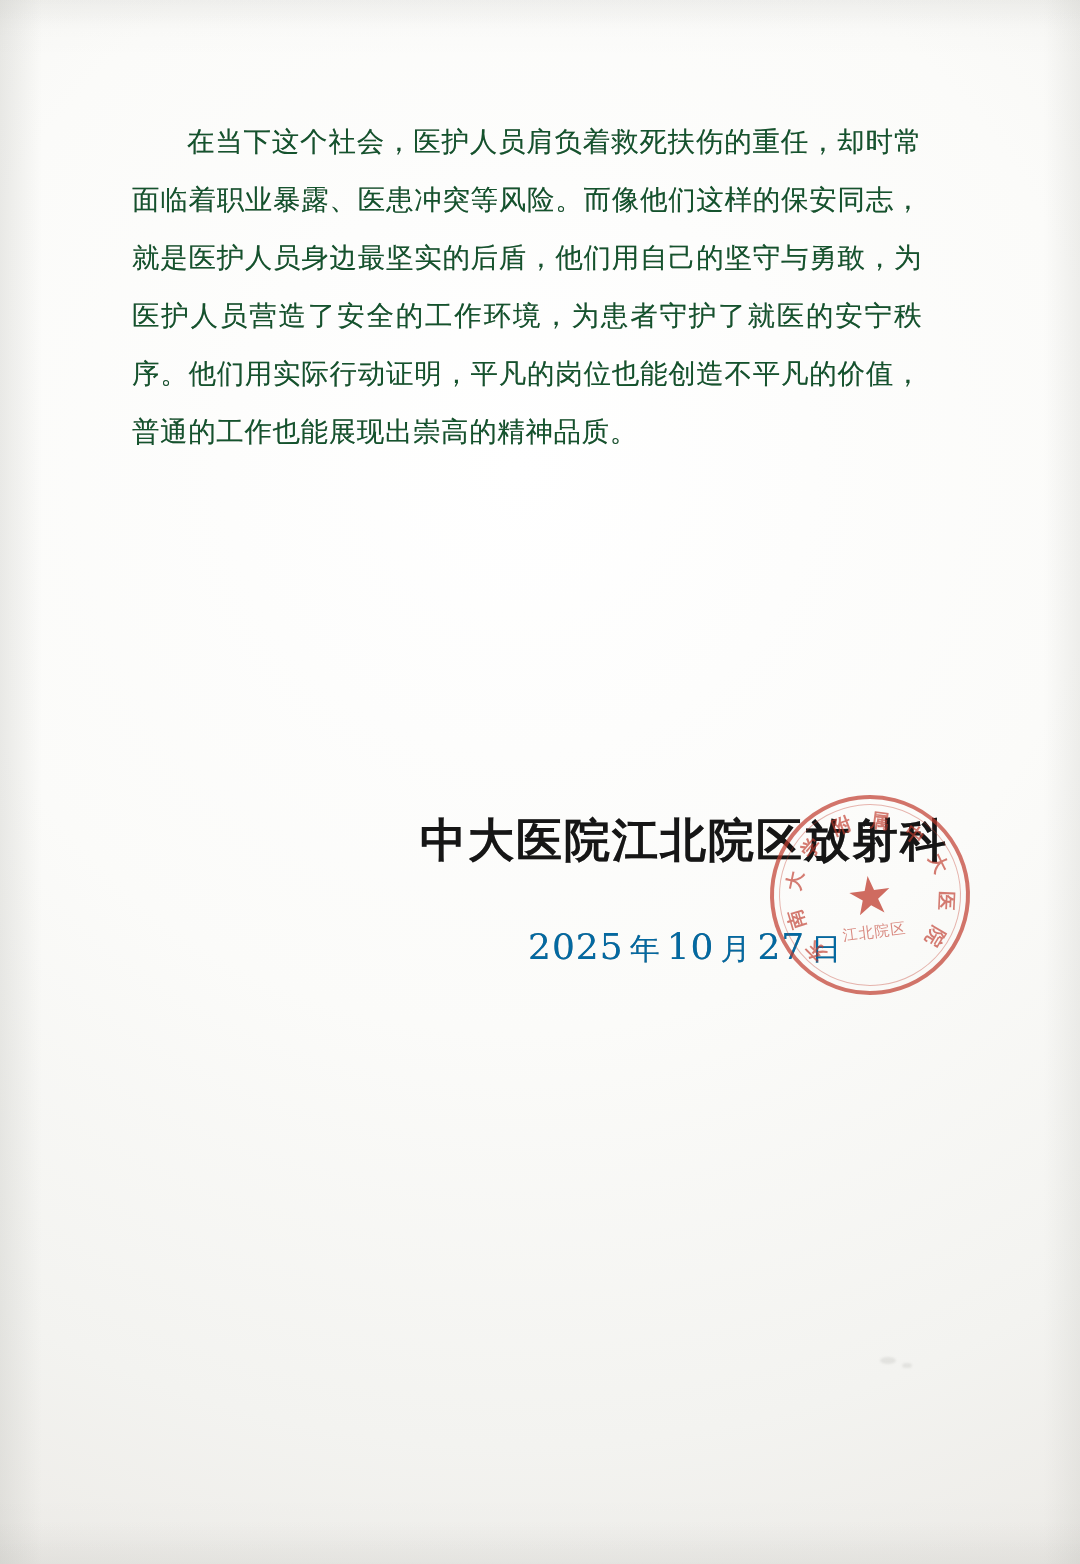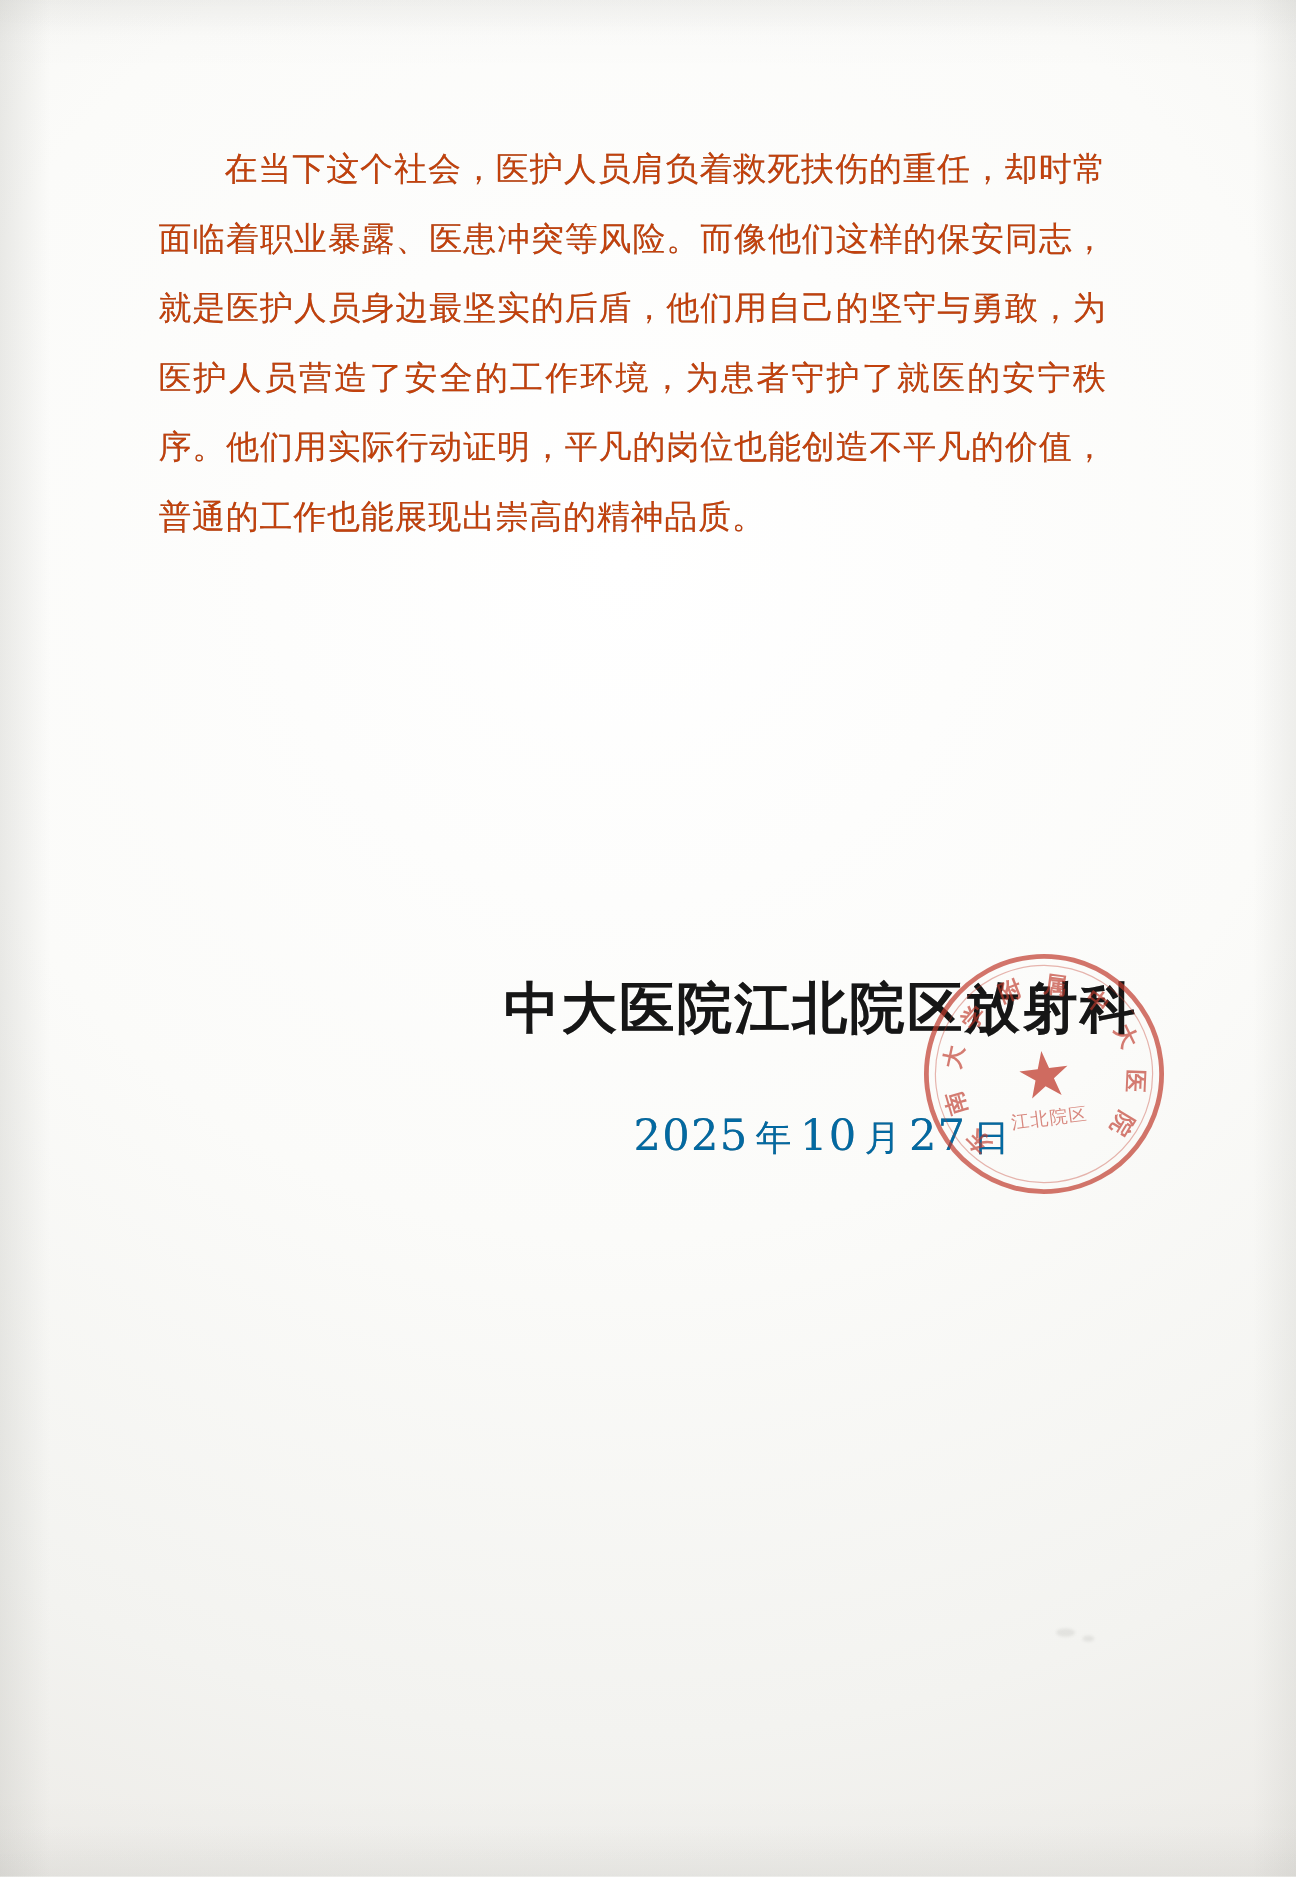--- a/index.html
+++ b/index.html
@@ -46,21 +46,21 @@
   #doc-content {
     position: absolute;
     left: 132px;
     top: 112px;
     width: 790px;
   }
 
   .para {
     font-size: 27.5px;
     line-height: 58px;
-    color: #c2410c;
+    color: #14532d;
     text-align: justify;
     text-justify: inter-ideograph;
     letter-spacing: 0.6px;
     text-indent: 2em;
     margin: 0 0 6px 0;
     font-family: "DejaVu Serif", "Liberation Serif", serif;
     font-weight: 500;
     text-shadow: 0 0 0.4px rgba(0,0,0,0.35);
   }
   .para.second {

